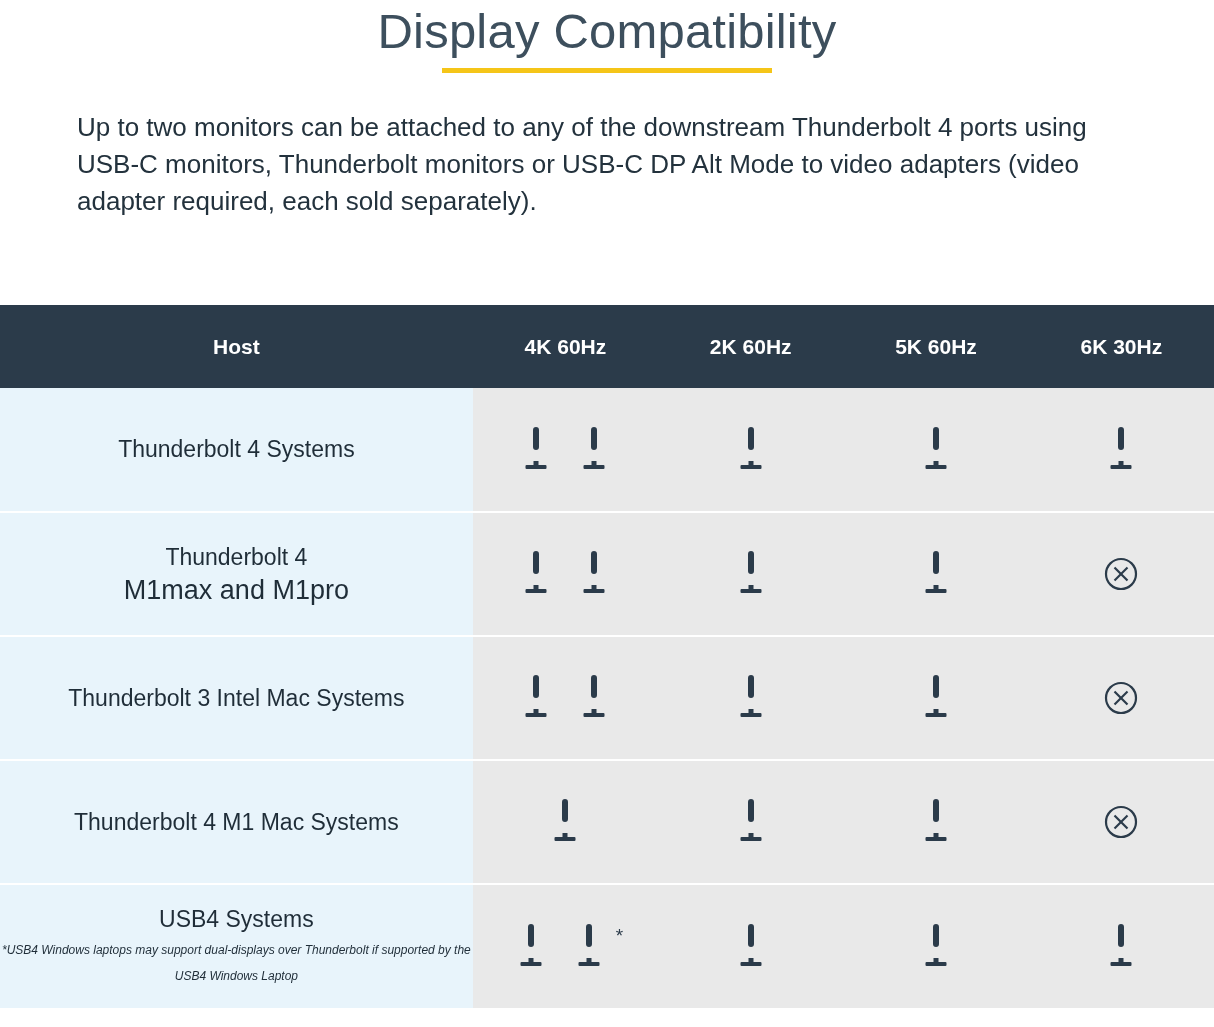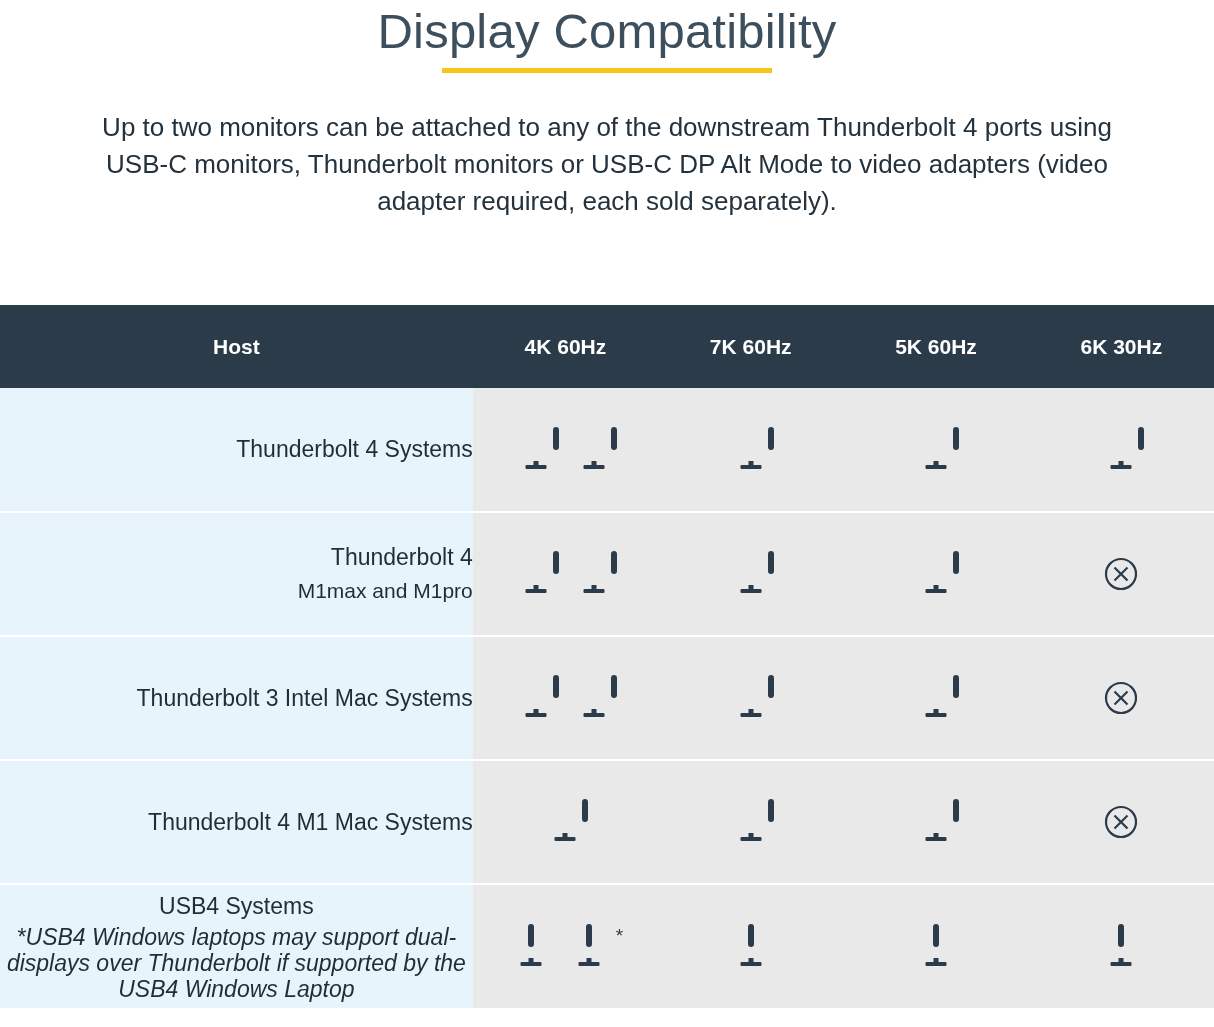--- a/index.html
+++ b/index.html
@@ -33,21 +33,21 @@
   .title-underline {
     width: 330px;
     height: 5px;
     background: #f5c518;
     margin: 8px auto 0 auto;
   }
 
   .intro {
     margin: 36px auto 0 auto;
     width: 1060px;
-    text-align: center;
+    text-align: left;
     font-size: 26px;
     line-height: 37px;
     color: #23323d;
     font-weight: 400;
   }
 
   
   .table {
     position: absolute;
     top: 305px;
@@ -79,33 +79,32 @@
     background: #e8f4fb;
     text-align: center;
     vertical-align: middle;
     font-size: 23px;
     color: #1f2d38;
     line-height: 31px;
     padding: 0 14px;
   }
   .host-cell .note {
     display: block;
-    font-size: 23px;
+    font-size: 12px;
     font-style: italic;
     line-height: 26px;
     margin-top: 2px;
   }
   .data-cell {
     background: #e9e9e9;
     text-align: center;
     vertical-align: middle;
   }
   .row-divider td, .row-divider th {
     border-bottom: 2px solid #ffffff;
-    text-align: right;
   }
 
   
   .icons {
     display: flex;
     align-items: flex-end;
     justify-content: center;
     gap: 12px;
   }
   .mon {
@@ -170,21 +169,21 @@
       <col class="col-host">
       <col class="col-res">
       <col class="col-res">
       <col class="col-res">
       <col class="col-res">
     </colgroup>
     <thead>
       <tr class="thead-row">
         <th>Host</th>
         <th>4K 60Hz</th>
-        <th>7K 60Hz</th>
+        <th>2K 60Hz</th>
         <th>5K 60Hz</th>
         <th>6K 30Hz</th>
       </tr>
     </thead>
     <tbody>
 
       <tr class="body-row row-divider">
         <td class="host-cell">
           <span>Thunderbolt 4 Systems</span>
         </td>
@@ -207,21 +206,21 @@
         <td class="data-cell">
           <div class="icons">
             <span class="mon"><span class="screen"></span><span class="neck"></span><span class="base"></span></span>
           </div>
         </td>
       </tr>
 
       <tr class="body-row row-divider">
         <td class="host-cell">
           <span>Thunderbolt 4</span>
-          <span class="note" style="font-style:normal;font-size:21px;line-height:31px;">M1max and M1pro</span>
+          <span class="note" style="font-style:normal;font-size:27px;line-height:31px;">M1max and M1pro</span>
         </td>
         <td class="data-cell">
           <div class="icons">
             <span class="mon"><span class="screen"></span><span class="neck"></span><span class="base"></span></span>
             <span class="mon"><span class="screen"></span><span class="neck"></span><span class="base"></span></span>
           </div>
         </td>
         <td class="data-cell">
           <div class="icons">
             <span class="mon"><span class="screen"></span><span class="neck"></span><span class="base"></span></span>

